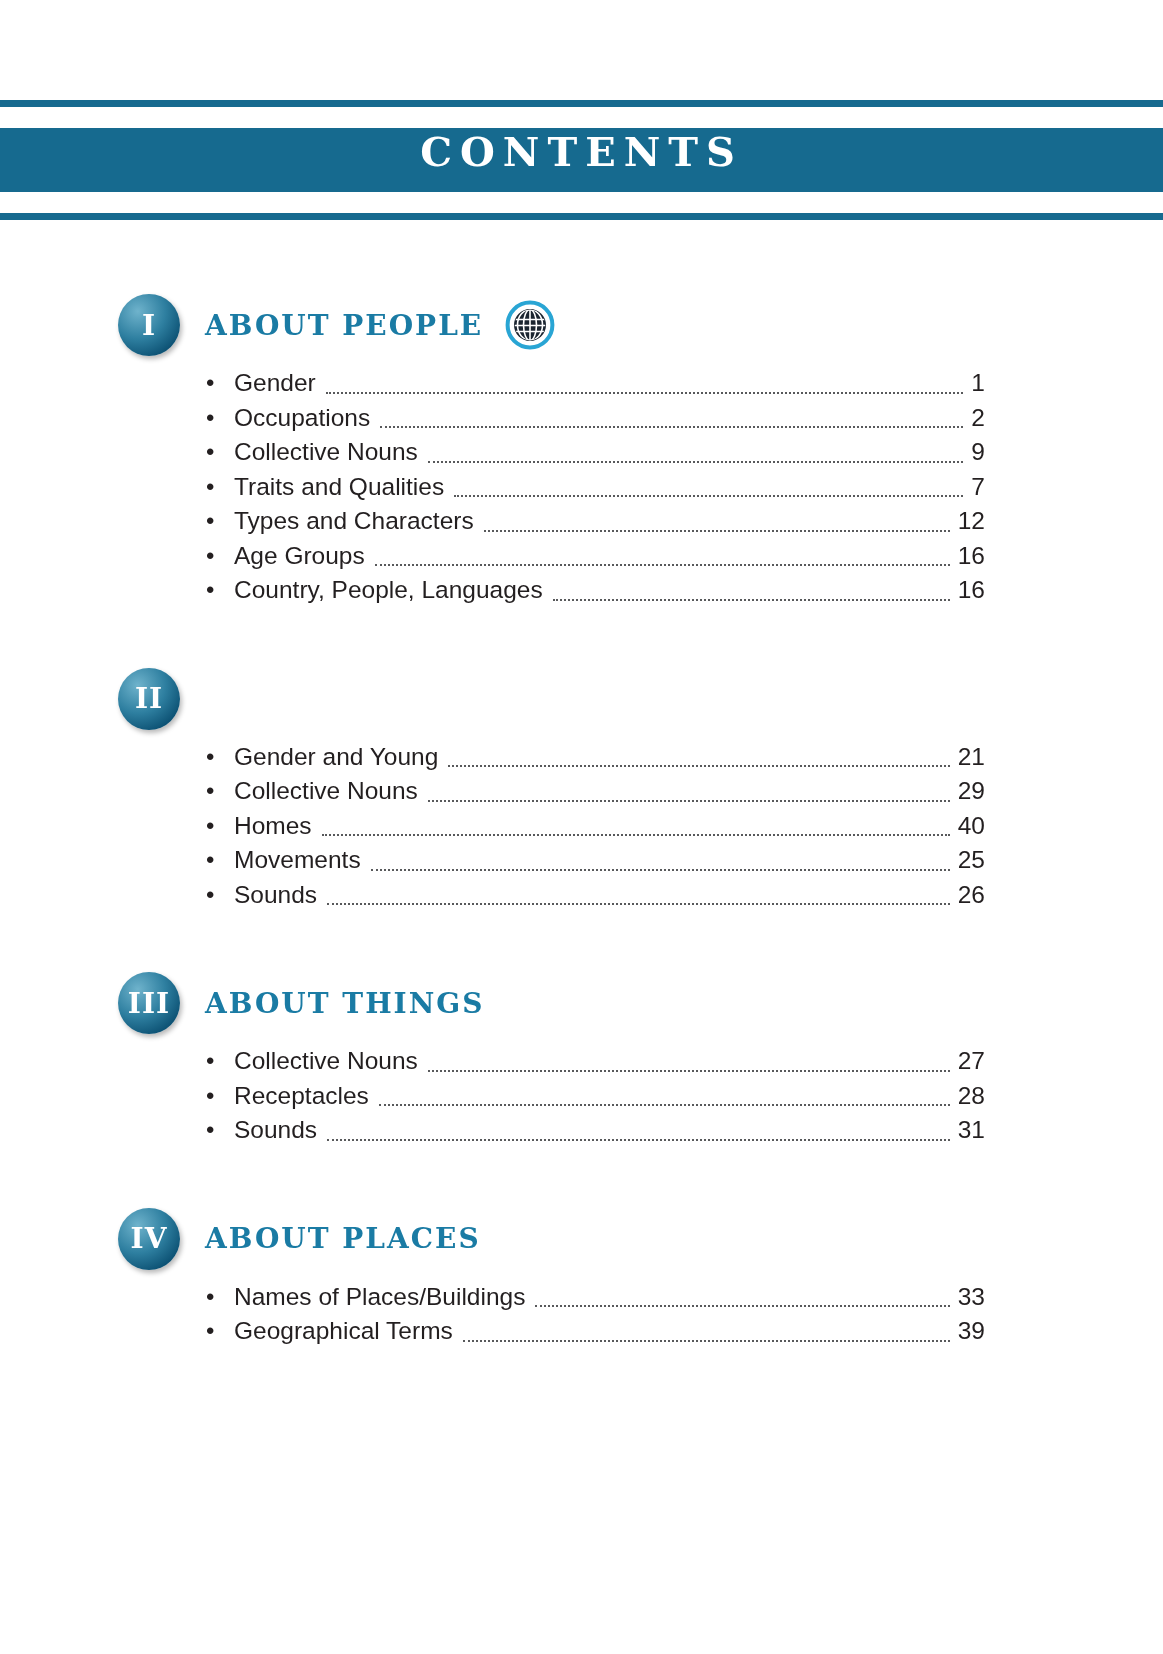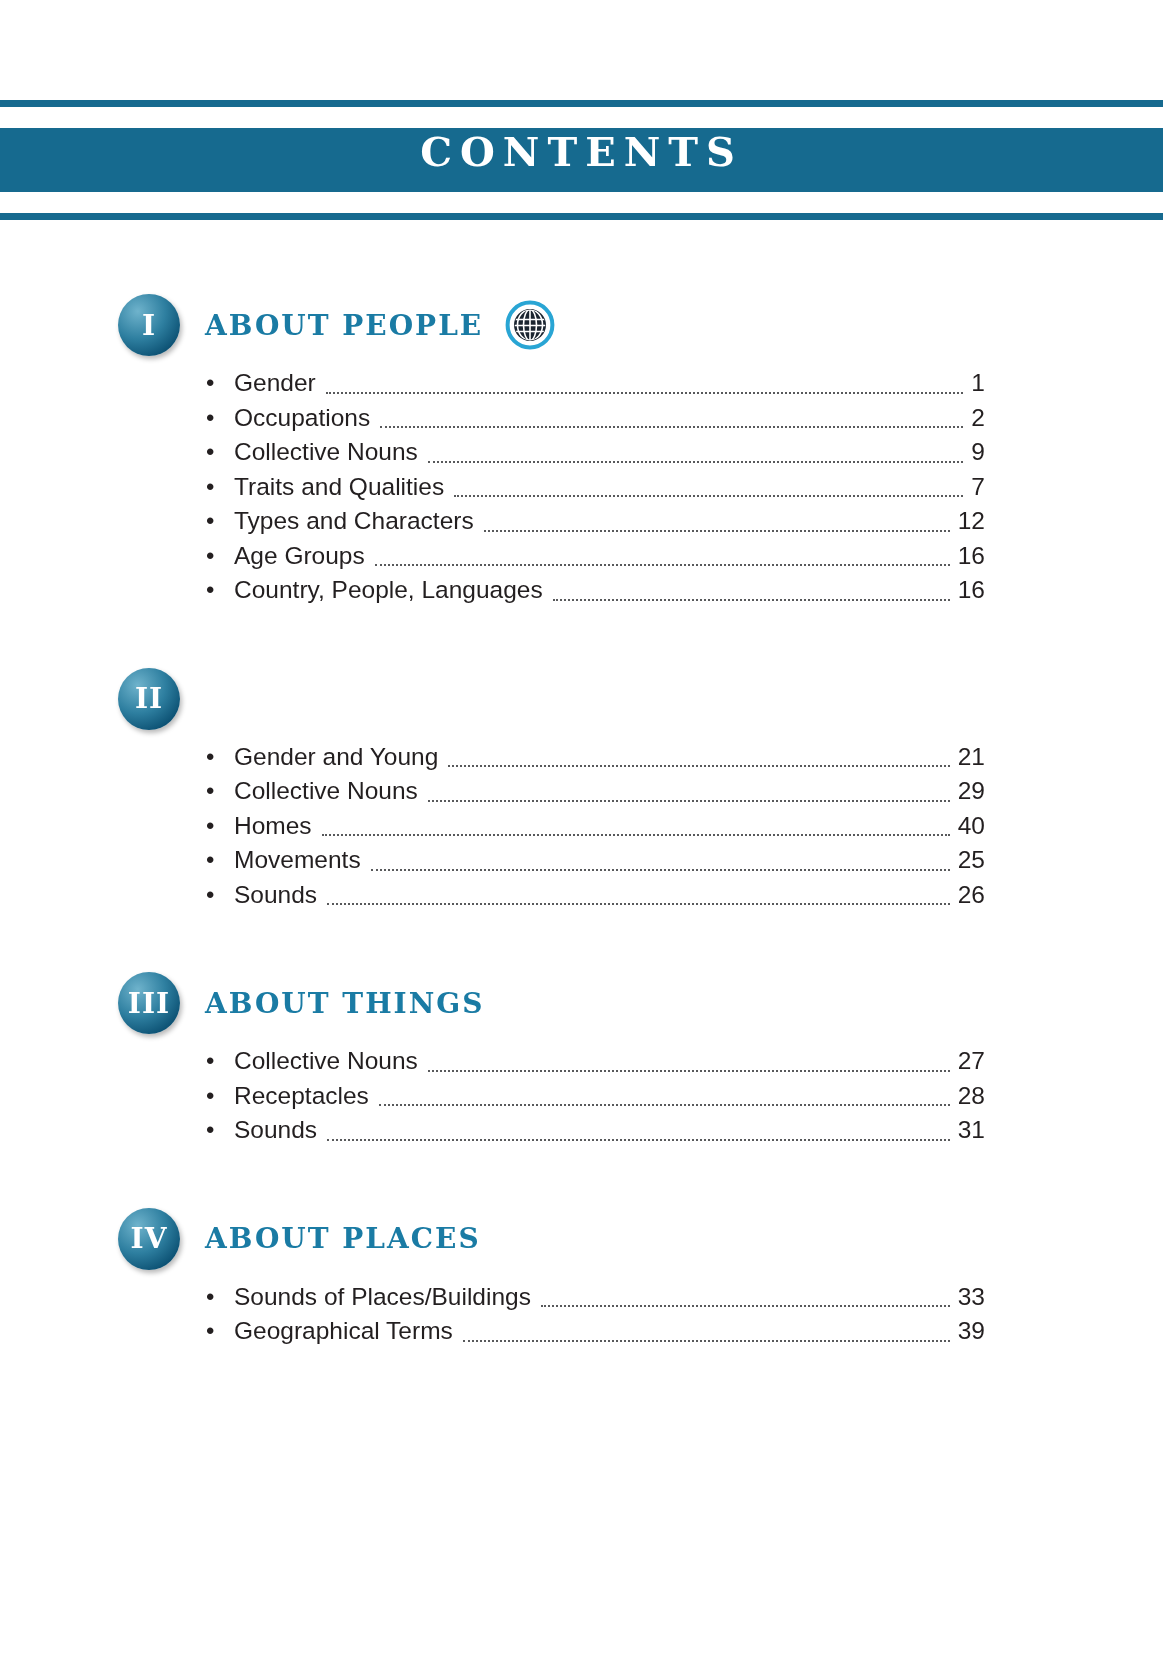--- a/index.html
+++ b/index.html
@@ -281,21 +281,21 @@
     <div class="section-header">
       <div class="badge">
         <span class="numeral">IV</span>
       </div>
       <h2 class="section-title">ABOUT PLACES</h2>
 
     </div>
     <ul class="items">
   <li class="item">
     <span class="bullet">•</span>
-    <span class="label">Sounds of Places/Buildings</span>
+    <span class="label">Names of Places/Buildings</span>
     <span class="leader"></span>
     <span class="page-num">33</span>
   </li>
 
   <li class="item">
     <span class="bullet">•</span>
     <span class="label">Geographical Terms</span>
     <span class="leader"></span>
     <span class="page-num">39</span>
   </li>

